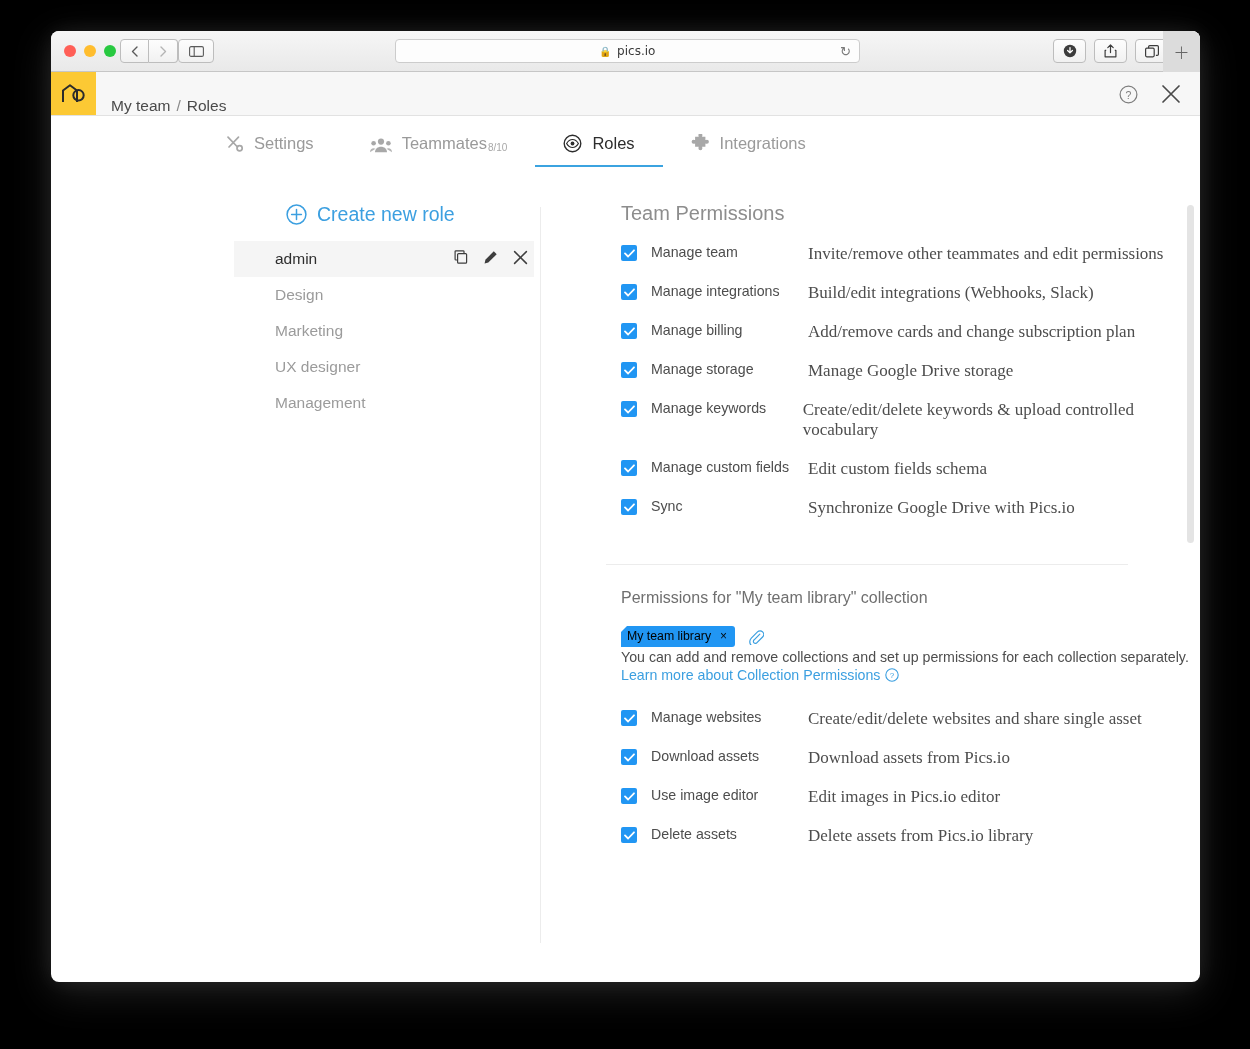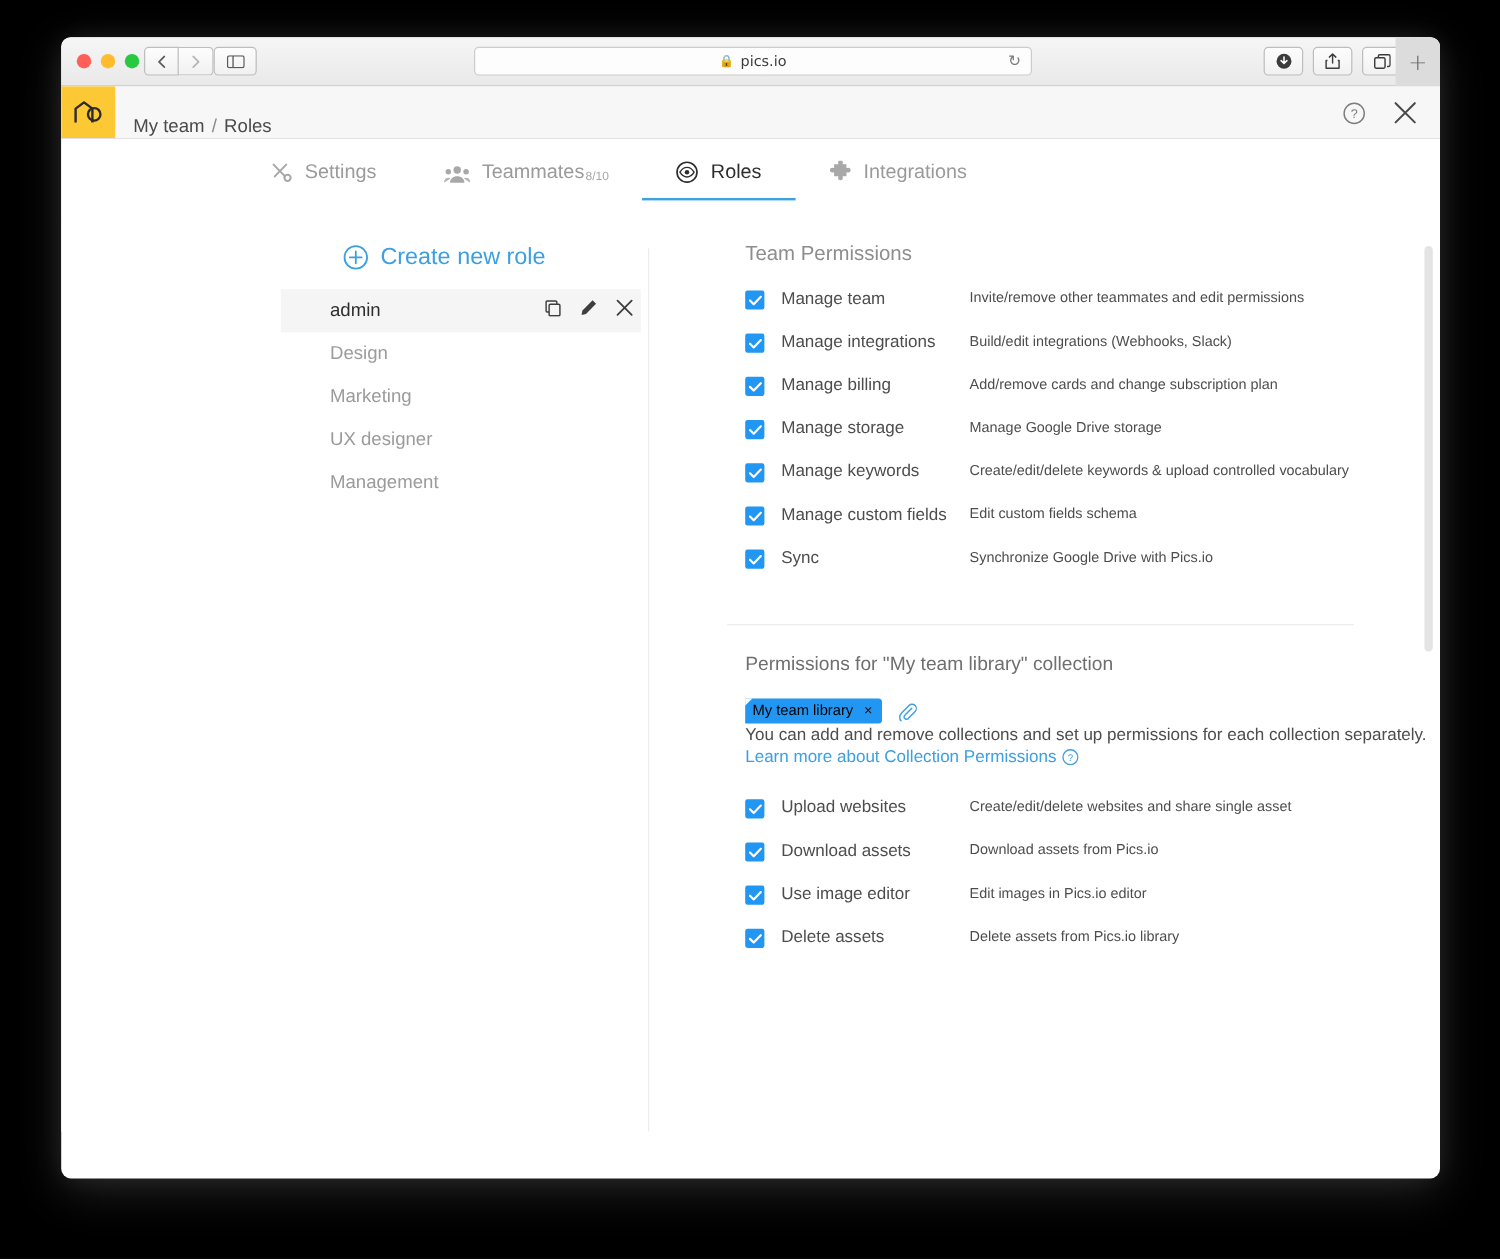--- a/index.html
+++ b/index.html
@@ -182,21 +182,21 @@
     position: absolute; right: 6px; top: 0; height: 36px;
     display: flex; align-items: center; gap: 15px;
     color: #3e3e3e;
   }
 
   
   .rightcol {
     position: absolute; left: 520px; top: 0; right: 0; bottom: 0;
   }
   .sectiontitle {
-    font-size: 17px; color: #8d8d8d;
+    font-size: 20px; color: #8d8d8d;
     font-family: "Liberation Sans", sans-serif;
     padding: 19px 0 0 0;
     margin-left: 0;
   }
   .permrow {
     display: flex; align-items: flex-start;
     margin-top: 19px;
   }
   .cb {
     width: 16px; height: 16px;
@@ -206,23 +206,23 @@
     flex: none; margin-top: 1px;
   }
   .permlabel {
     width: 157px;
     margin-left: 14px;
     font-size: 14.2px;
     color: #4d4d4d;
     font-family: "Liberation Sans", sans-serif;
   }
   .permdesc {
-    font-size: 12px;
+    font-size: 17px;
     color: #4d4d4d;
-    font-family: Liberation Sans, sans-serif;
+    font-family: Liberation Serif, serif;
   }
   .hdivider {
     height: 1px; background: #ececec;
     margin: 46px 72px 0 35px;
   }
   .chiprow { display: flex; align-items: center; margin-top: 19px; }
   .chip {
     position: relative;
     background: #2196f3;
     color: #000000;
@@ -557,21 +557,21 @@
           </span>
         </div>
 
         <div style="margin-top:26px;">
           <div class="permrow">
             <span class="cb">
                 <svg width="11" height="9" viewBox="0 0 11 9">
                   <path d="M1 4.4l3.1 3.1L10 1.3" stroke="#fff" stroke-width="1.8" fill="none" stroke-linecap="round" stroke-linejoin="round"></path>
                 </svg>
               </span>
-            <span class="permlabel">Upload websites</span>
+            <span class="permlabel">Manage websites</span>
             <span class="permdesc">Create/edit/delete websites and share single asset</span>
           </div>
           <div class="permrow">
             <span class="cb">
                 <svg width="11" height="9" viewBox="0 0 11 9">
                   <path d="M1 4.4l3.1 3.1L10 1.3" stroke="#fff" stroke-width="1.8" fill="none" stroke-linecap="round" stroke-linejoin="round"></path>
                 </svg>
               </span>
             <span class="permlabel">Download assets</span>
             <span class="permdesc">Download assets from Pics.io</span>

